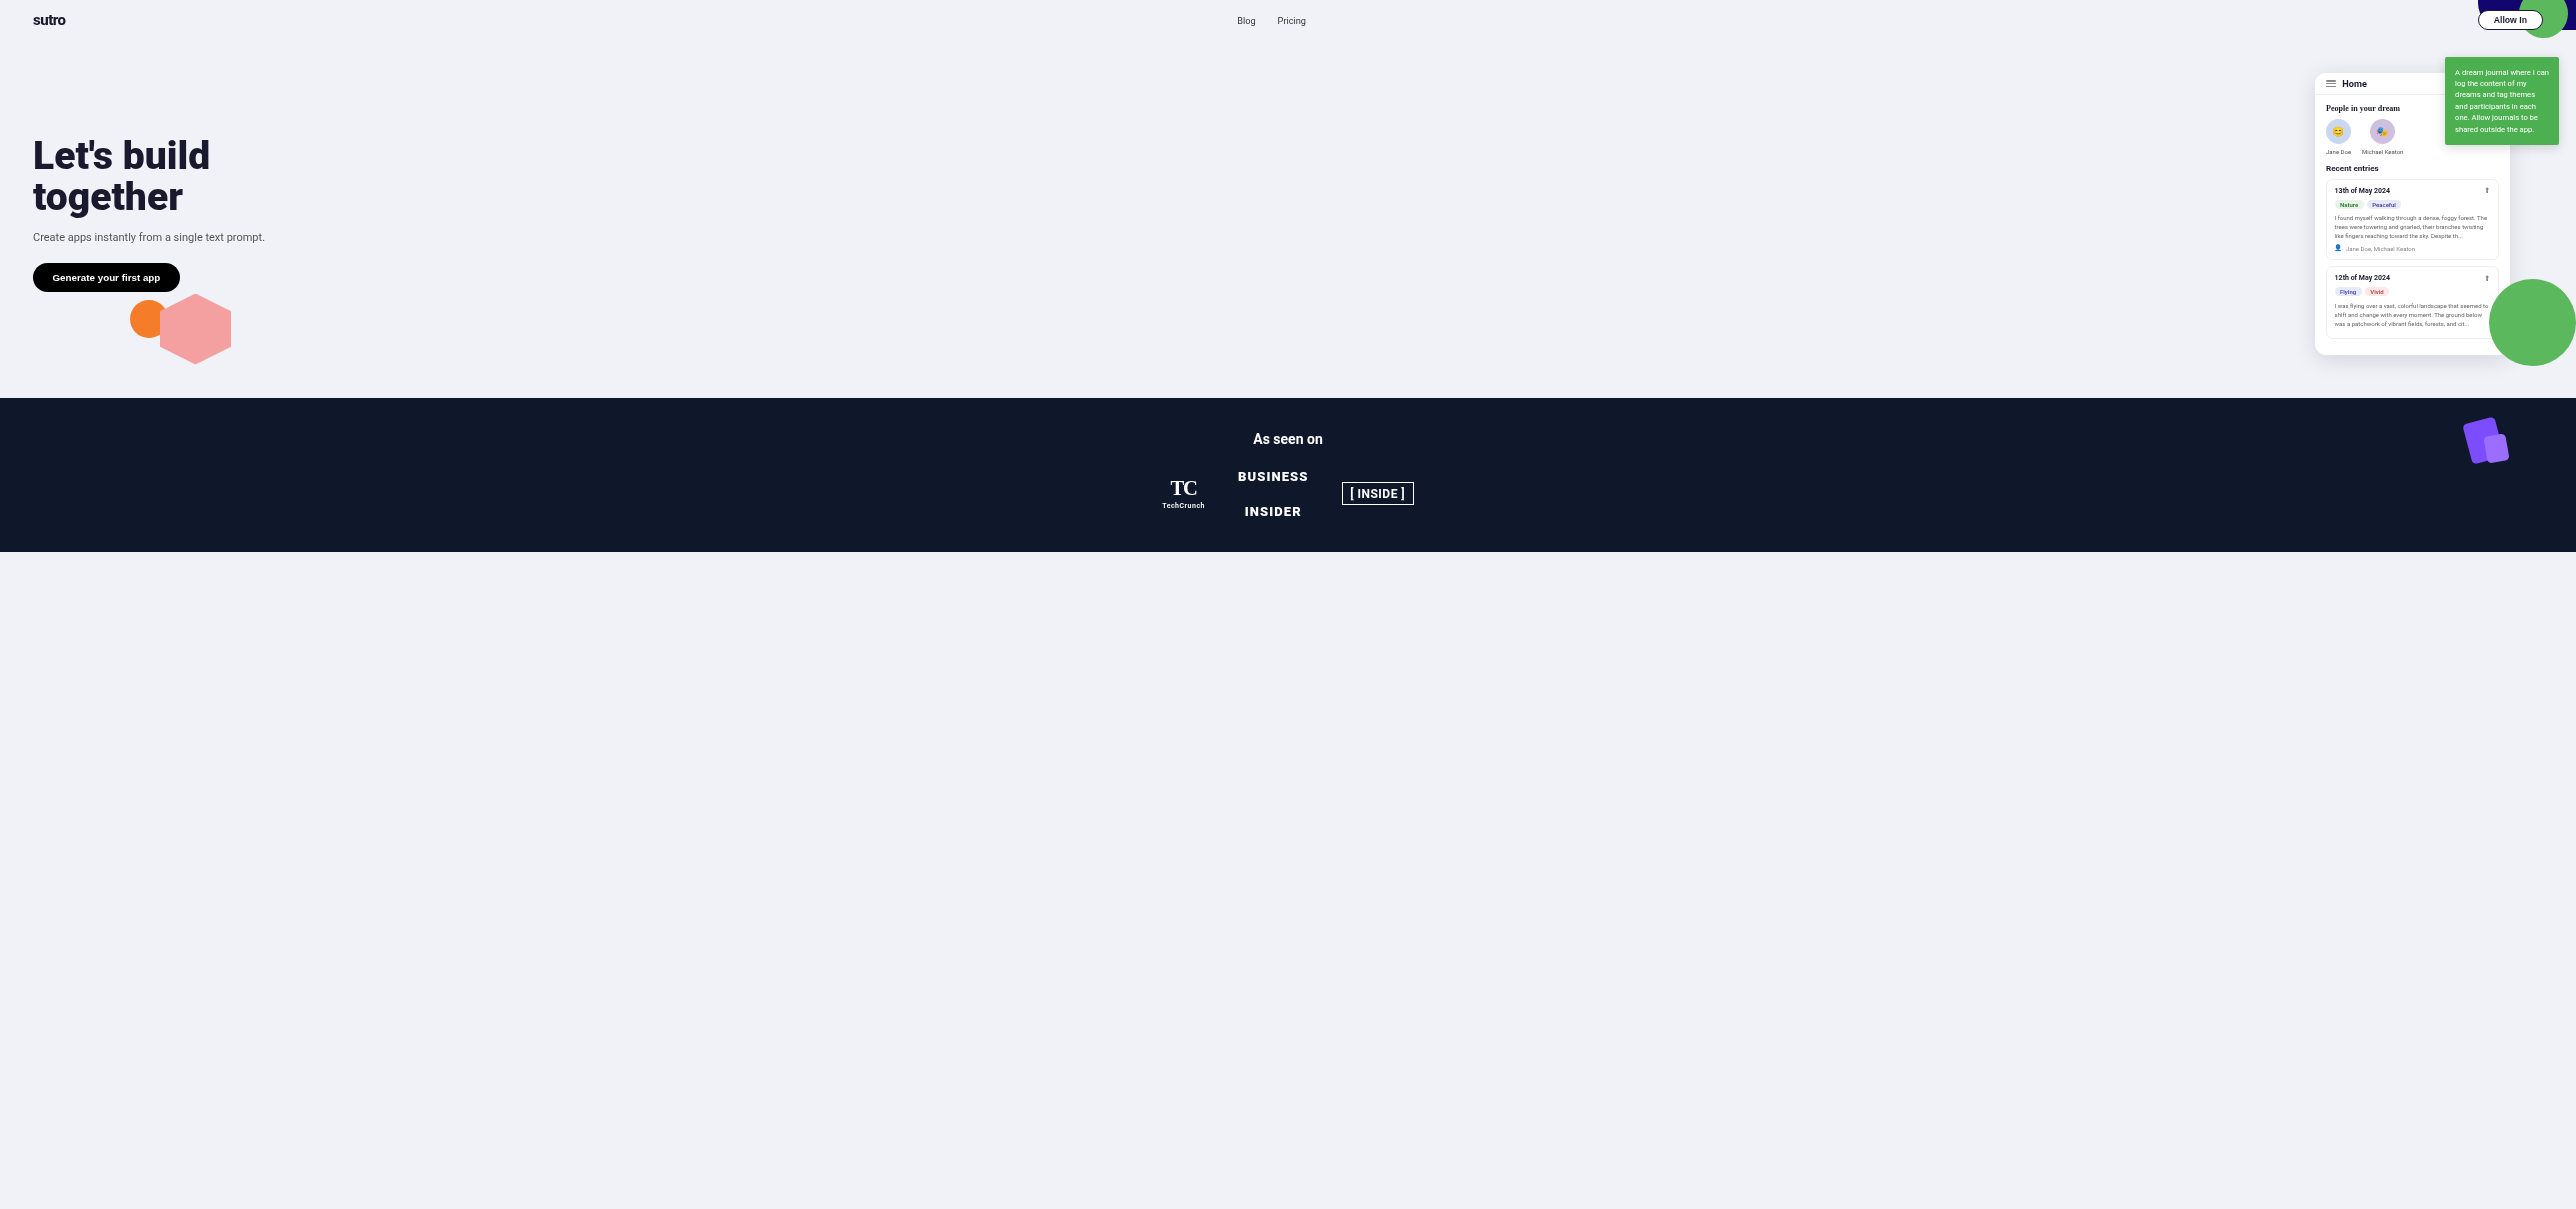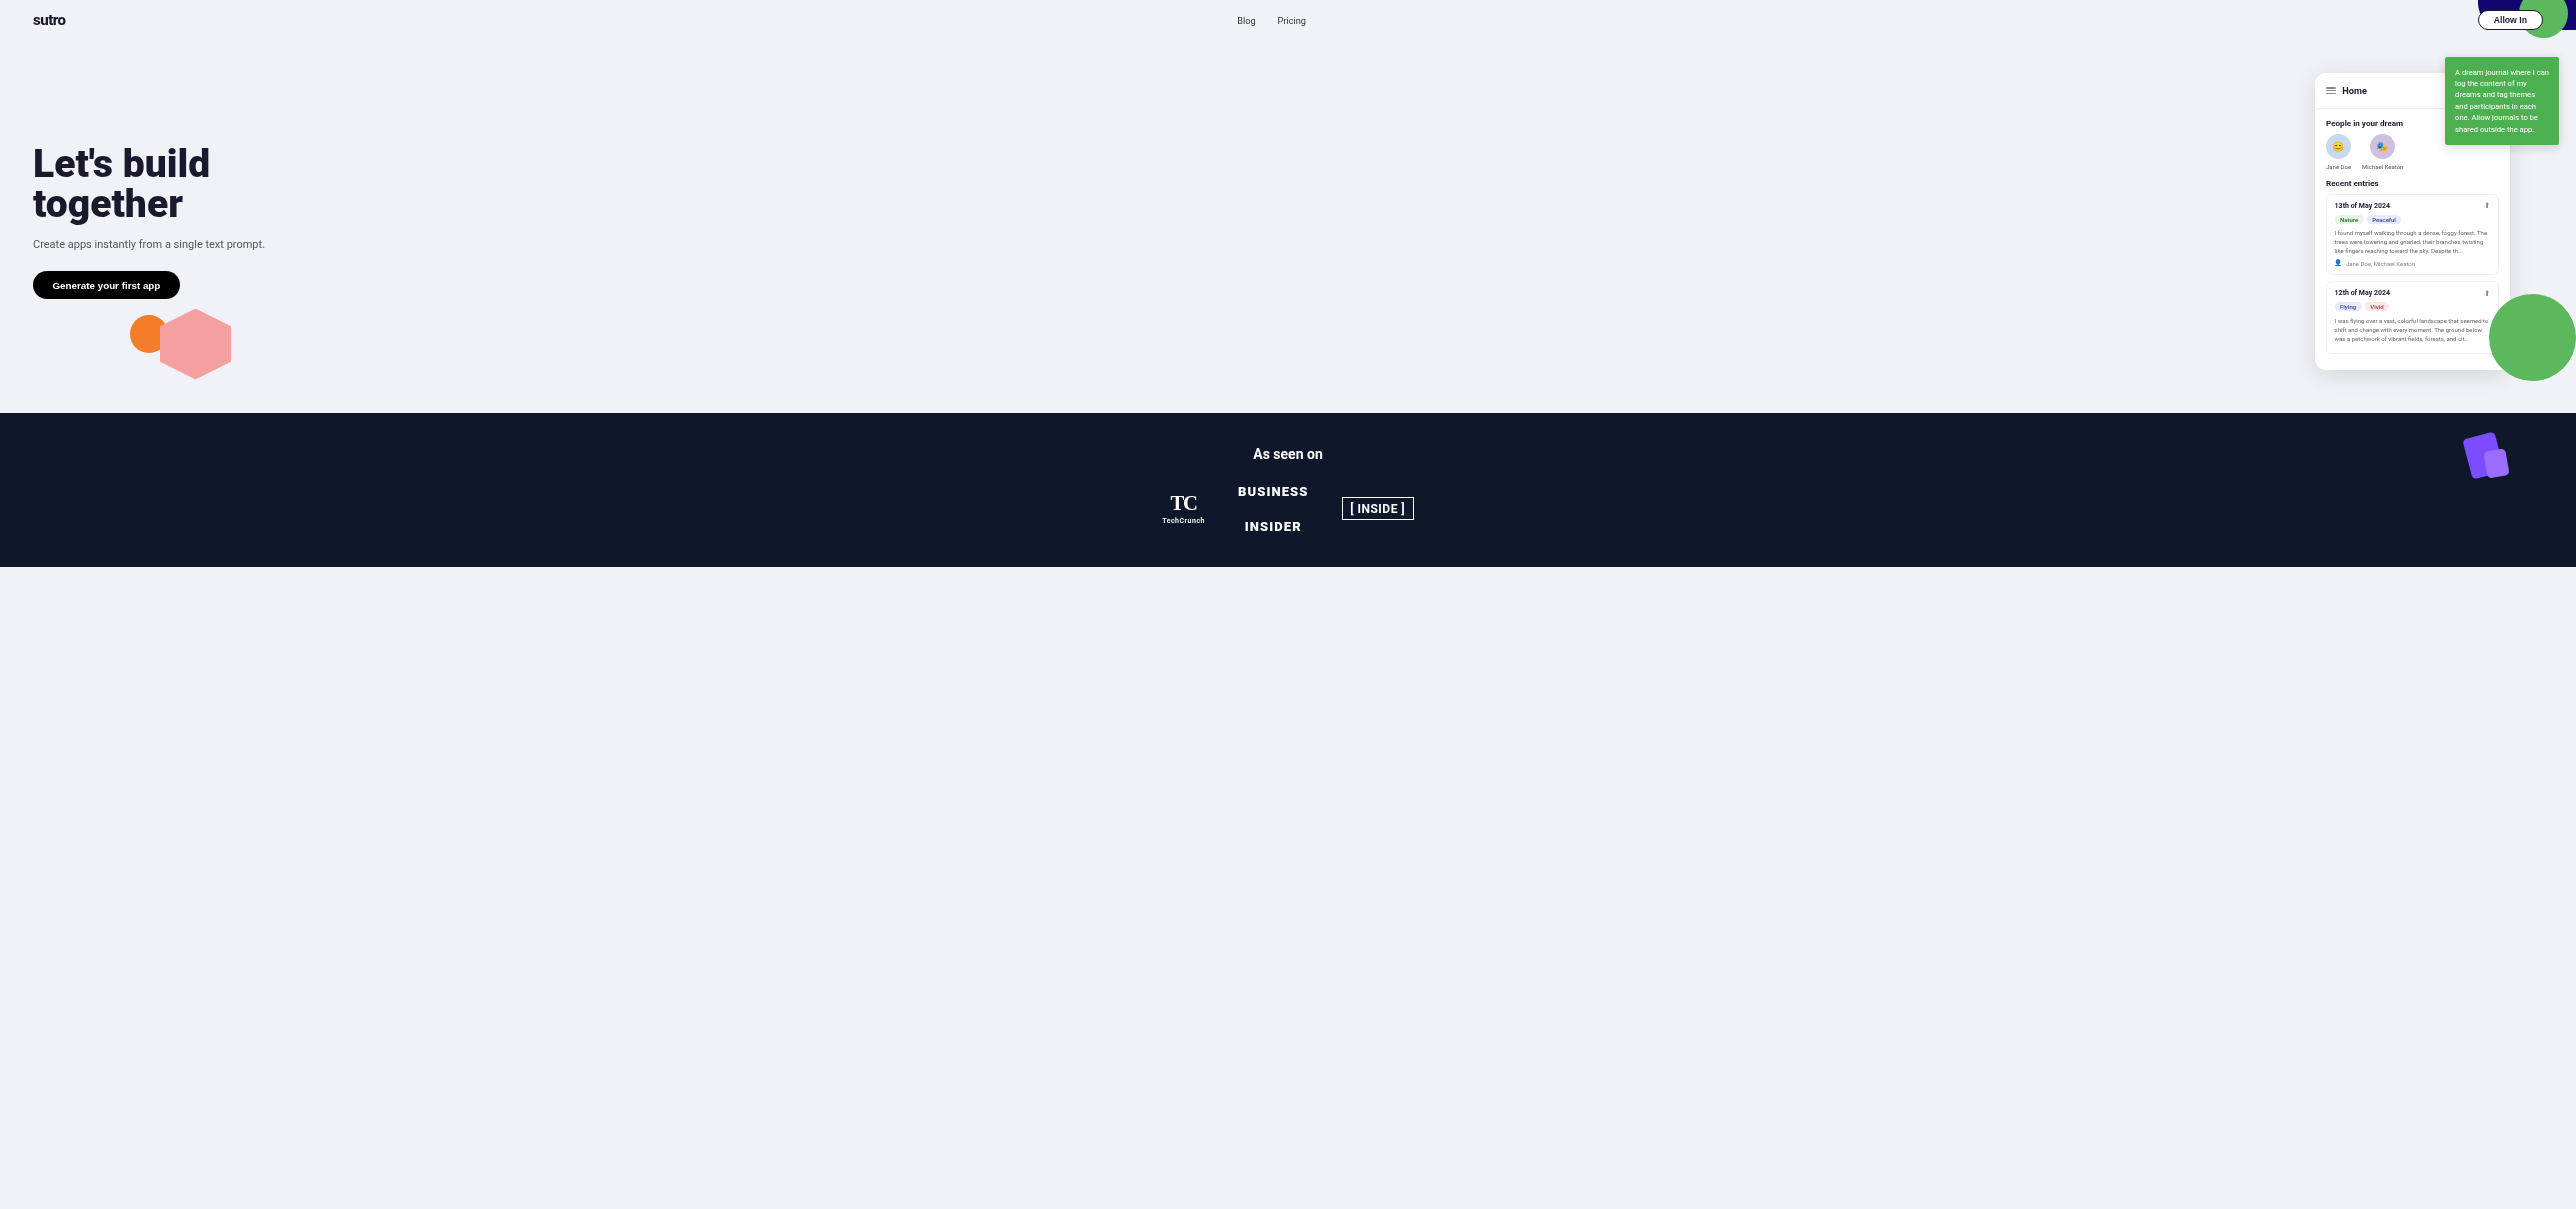--- a/index.html
+++ b/index.html
@@ -120,21 +120,21 @@
     .app-mockup-wrapper {
       background: white;
       border-radius: 11px;
       box-shadow: 0 4.3px 22px rgba(0,0,0,0.12);
       overflow: hidden;
       width: 195px;
       position: relative;
     }
     .mockup-topbar {
       background: white;
-      padding: 12px 11px;
+      padding: 5px 11px;
       display: flex;
       align-items: center;
       gap: 6.5px;
       border-bottom: 0.5px solid #eee;
     }
     .mockup-menu-icon {
       display: flex;
       flex-direction: column;
       gap: 1.6px;
     }
@@ -151,20 +151,21 @@
       color: #1a1a2e;
     }
     .mockup-section {
       padding: 8.7px 11px;
     }
     .mockup-section-title {
       font-size: 8.1px;
       font-weight: 700;
       color: #1a1a2e;
       margin-bottom: 6.5px;
+      font-family: Liberation Serif, serif;
     }
     .people-row {
       display: flex;
       gap: 11px;
     }
     .person-item {
       display: flex;
       flex-direction: column;
       align-items: center;
       gap: 3.3px;

